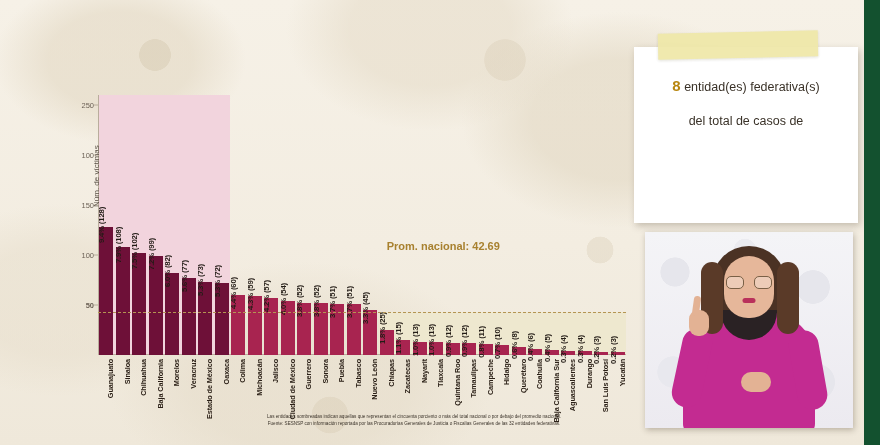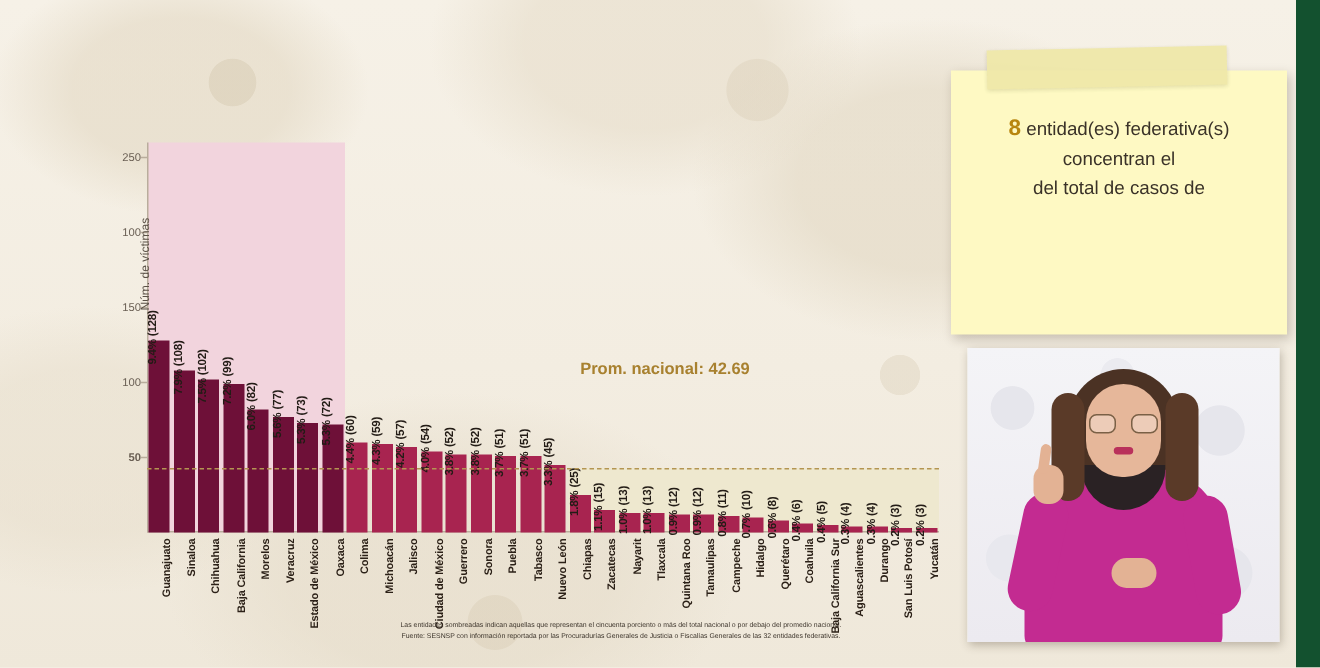--- a/index.html
+++ b/index.html
@@ -122,40 +122,40 @@
     position:absolute; left:168px; top:318px; width:420px; z-index:3;
     text-align:center;
   }
   .footnotes div{
     font-size:4.6px; color:#3c342b; line-height:1.55; white-space:nowrap;
   }
 
   
   .card{
     position:absolute; left:634px; top:47px; width:224px; height:176px;
-    background:#fef9c3; z-index:4;
+    background:#ffffff; z-index:4;
     box-shadow:2px 3px 7px rgba(60,45,25,.25);
   }
   .tape{
     position:absolute; left:658px; top:32px; width:160px; height:26px;
     background:#efe8a8; z-index:5; opacity:.92;
     transform:rotate(-1.2deg);
     box-shadow:0 1px 3px rgba(80,70,30,.18);
   }
   .card-inner{
     position:absolute; left:0; right:0; top:28px; text-align:center;
     color:#3a3228; font-size:12.5px; line-height:1.45;
   }
   .card-inner .big-num{ color:#b8860f; font-weight:bold; font-size:15px; }
   .pct{
     font-size:40px; font-weight:bold; color:#b8860f; line-height:1.05;
     margin-top:4px; letter-spacing:-1px;
   }
   .pct-sub{ font-size:8.5px; color:#5c5246; margin-top:-1px; }
-  .card-tail{ margin-top:2px; font-size:12.5px; color:#3a3228; line-height:1.4; }
+  .card-tail{ margin-top:16px; font-size:12.5px; color:#3a3228; line-height:1.4; }
 
   
   .video{
     position:absolute; left:645px; top:232px; width:208px; height:196px;
     background:#fff; z-index:4;
     box-shadow:1px 2px 6px rgba(60,45,25,.3);
     overflow:hidden;
   }
   .video-bg{
     position:absolute; inset:0;
@@ -518,21 +518,20 @@
   </div>
 </div>
 
 <div class="tape"></div>
 <div class="card">
   <div class="card-inner">
     <div>
       <span class="big-num">8</span>
       <span>entidad(es) federativa(s)</span>
     </div>
-    <div>concentran el</div>
     <div class="card-tail">del total de casos de</div>
   </div>
 </div>
 
 <div class="video">
   <div class="video-bg"></div>
   <div class="person">
     <div class="p-hair"></div>
     <div class="p-neck"></div>
     <div class="p-body"></div>

